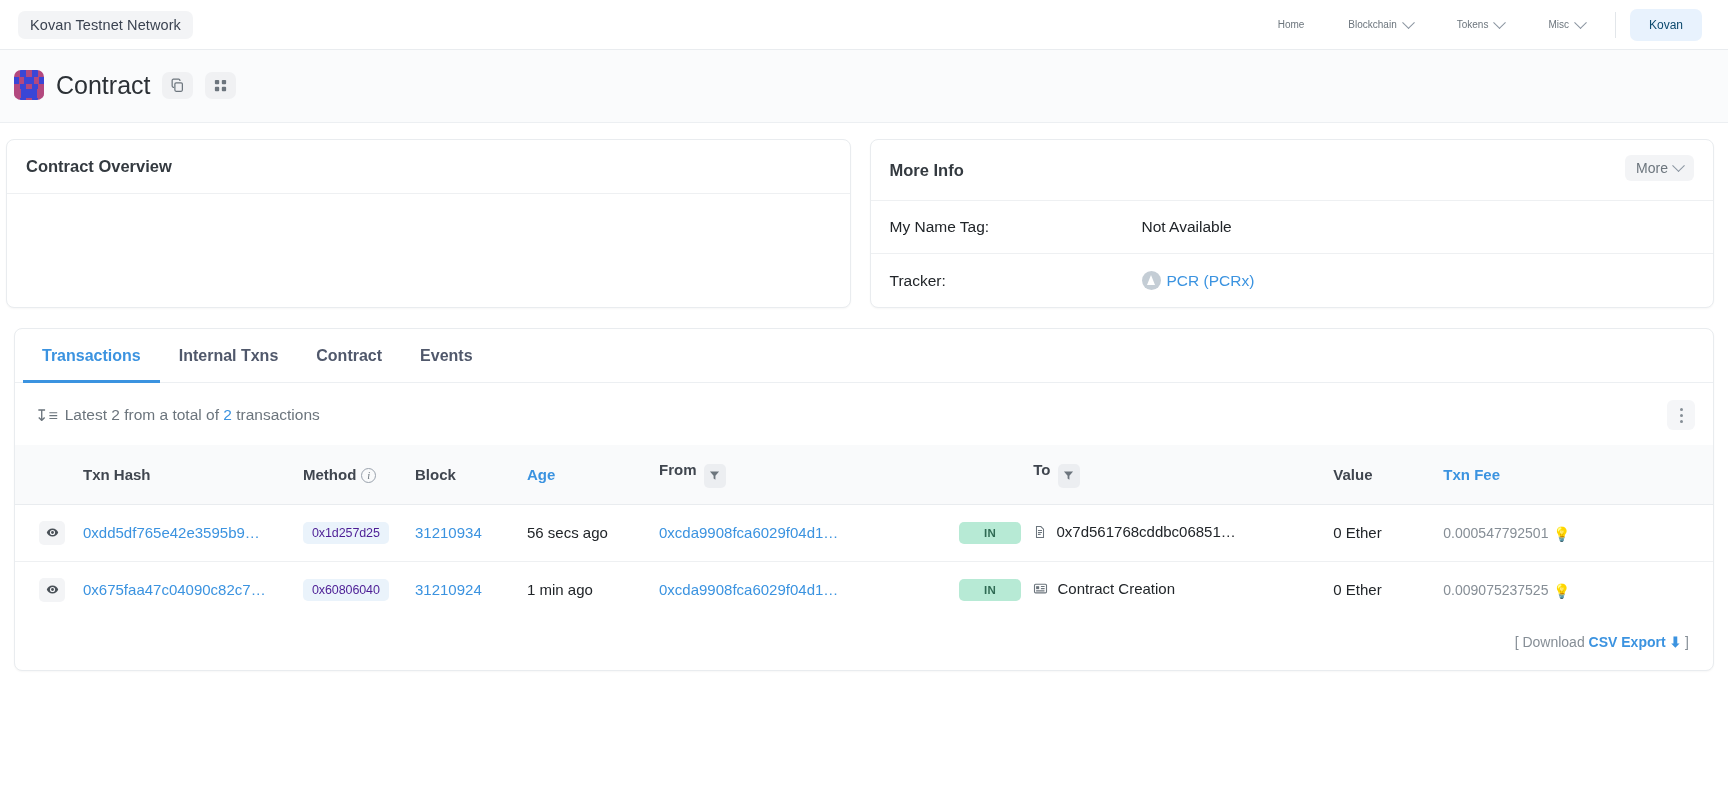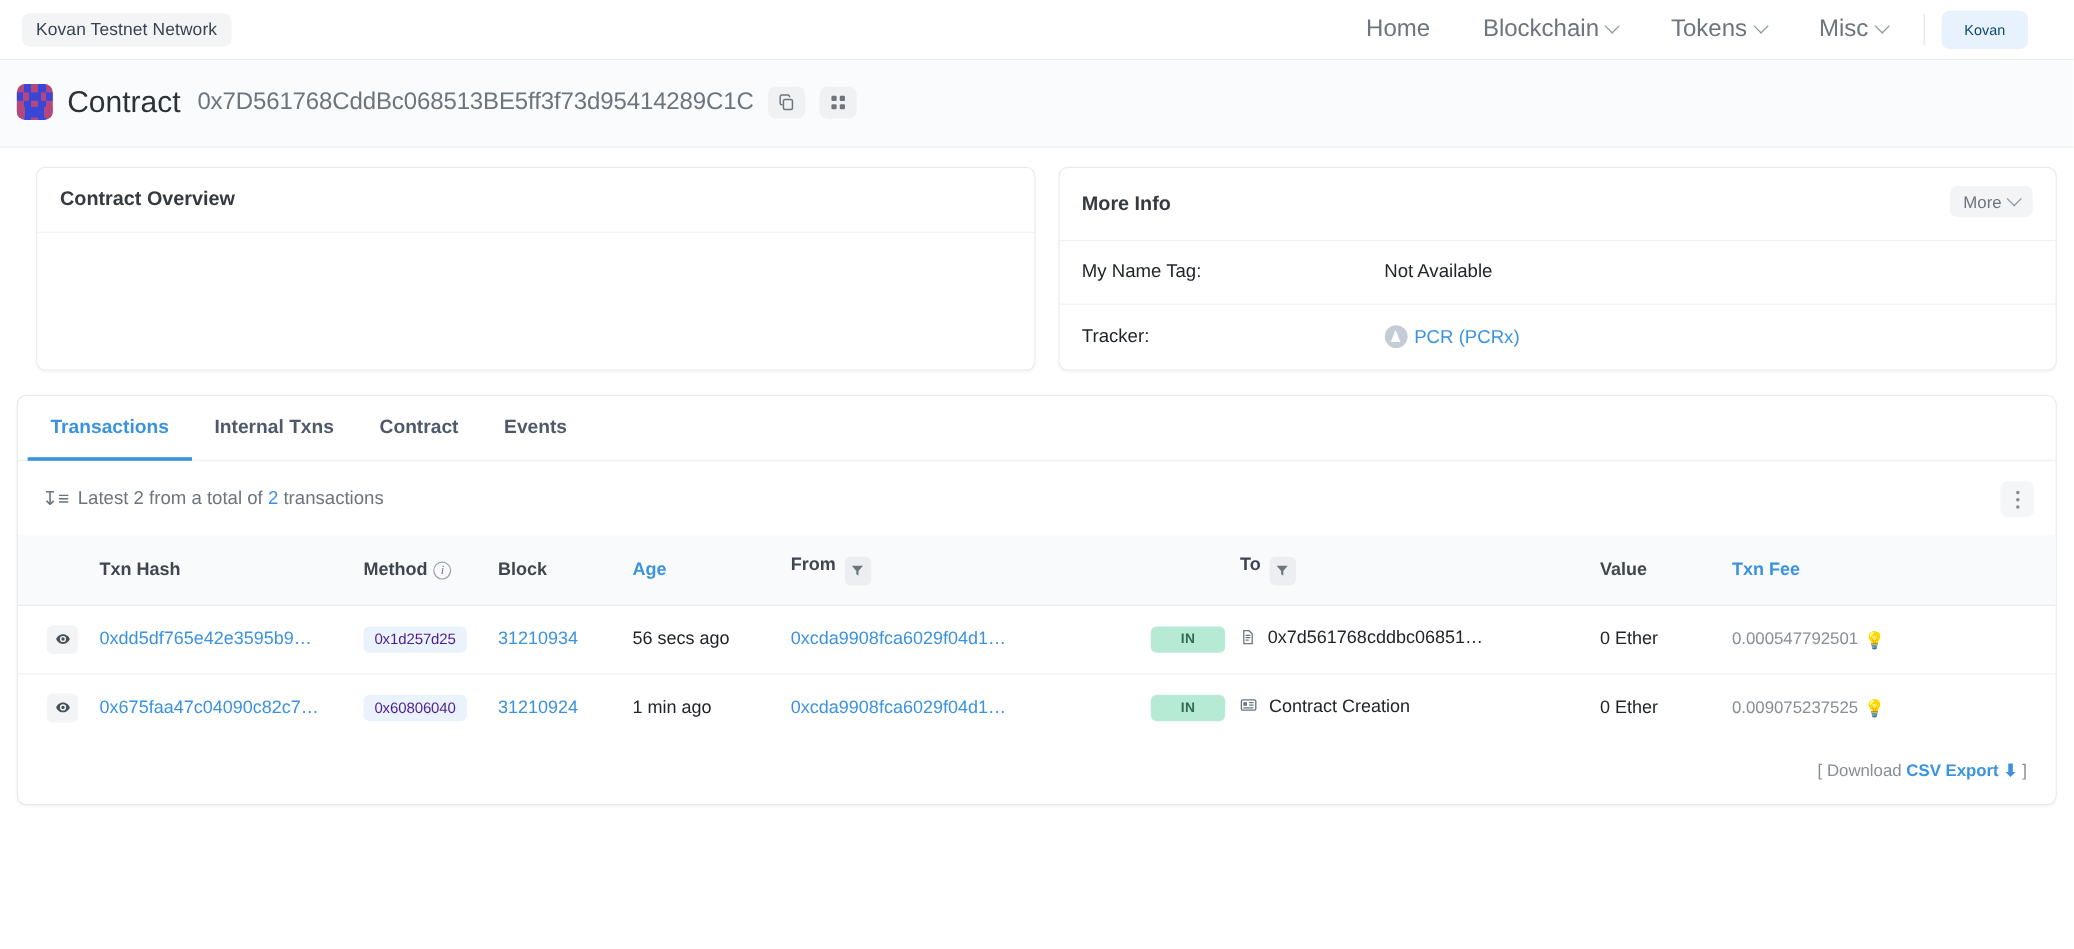--- a/index.html
+++ b/index.html
@@ -12,43 +12,43 @@
     overflow: hidden;
   }
 
   
   .topnav {
     height: 50px;
     background: #ffffff;
     border-bottom: 1px solid #e9ecef;
     display: flex;
     align-items: center;
-    padding: 0 38px 0 18px;
+    padding: 0 26px 0 18px;
     position: relative;
   }
   .net-pill {
     background: #f3f4f6;
     border-radius: 7px;
     padding: 6px 12px;
     font-size: 14.5px;
     color: #3b4351;
     letter-spacing: .1px;
   }
   .nav-right {
     margin-left: auto;
     display: flex;
     align-items: center;
     gap: 0px;
   }
   .nav-item {
-    font-size: 20px;
+    font-size: 10px;
     color: #6c757d;
     padding: 8px 22px;
     display: flex;
-    align-items: center;
+    align-items: flex-end;
     gap: 7px;
     cursor: pointer;
     white-space: nowrap;
   }
   .caret {
     display: inline-block;
     width: 9px; height: 9px;
     border-right: 1.6px solid #8b95a1;
     border-bottom: 1.6px solid #8b95a1;
     transform: rotate(45deg) translate(-2px,-2px);
@@ -106,21 +106,21 @@
     display: flex; align-items: center; justify-content: center;
     cursor: pointer;
     color: #6c757d;
     flex: none;
   }
 
   
   .cards {
     display: flex;
     gap: 19px;
-    padding: 16px 14px 0 30px;
+    padding: 16px 14px 0 6px;
   }
   .card {
     background: #ffffff;
     border: 1px solid #e9ecef;
     border-radius: 8px;
     flex: 1;
     box-shadow: 0 1px 2px rgba(16,24,40,.035);
   }
   .card-head {
     padding: 17px 19px;
@@ -342,21 +342,20 @@
       <span class="caret"></span>
     </div>
     <div class="nav-divider"></div>
     <div class="kovan-btn">Kovan</div>
   </div>
 </div>
 
 <div class="page-head">
   <div class="identicon"></div>
   <div class="ph-title">Contract</div>
-  <div class="ph-addr">0x7D561768CddBc068513BE5ff3f73d95414289C1C</div>
   <div class="icon-btn">
     <svg width="15" height="15" viewBox="0 0 16 16" fill="none" stroke="currentColor" stroke-width="1.3">
       <rect x="5.2" y="5.2" width="8" height="9" rx="1.3"></rect>
       <path d="M10.6 3.3V2.6a1.3 1.3 0 0 0-1.3-1.3H3.6a1.3 1.3 0 0 0-1.3 1.3v6a1.3 1.3 0 0 0 1.3 1.3h.8"></path>
     </svg>
   </div>
   <div class="icon-btn">
     <svg width="15" height="15" viewBox="0 0 16 16" fill="currentColor">
       <rect x="2" y="2" width="4.6" height="4.6" rx="1"></rect>
       <rect x="9.4" y="2" width="4.6" height="4.6" rx="1"></rect>

